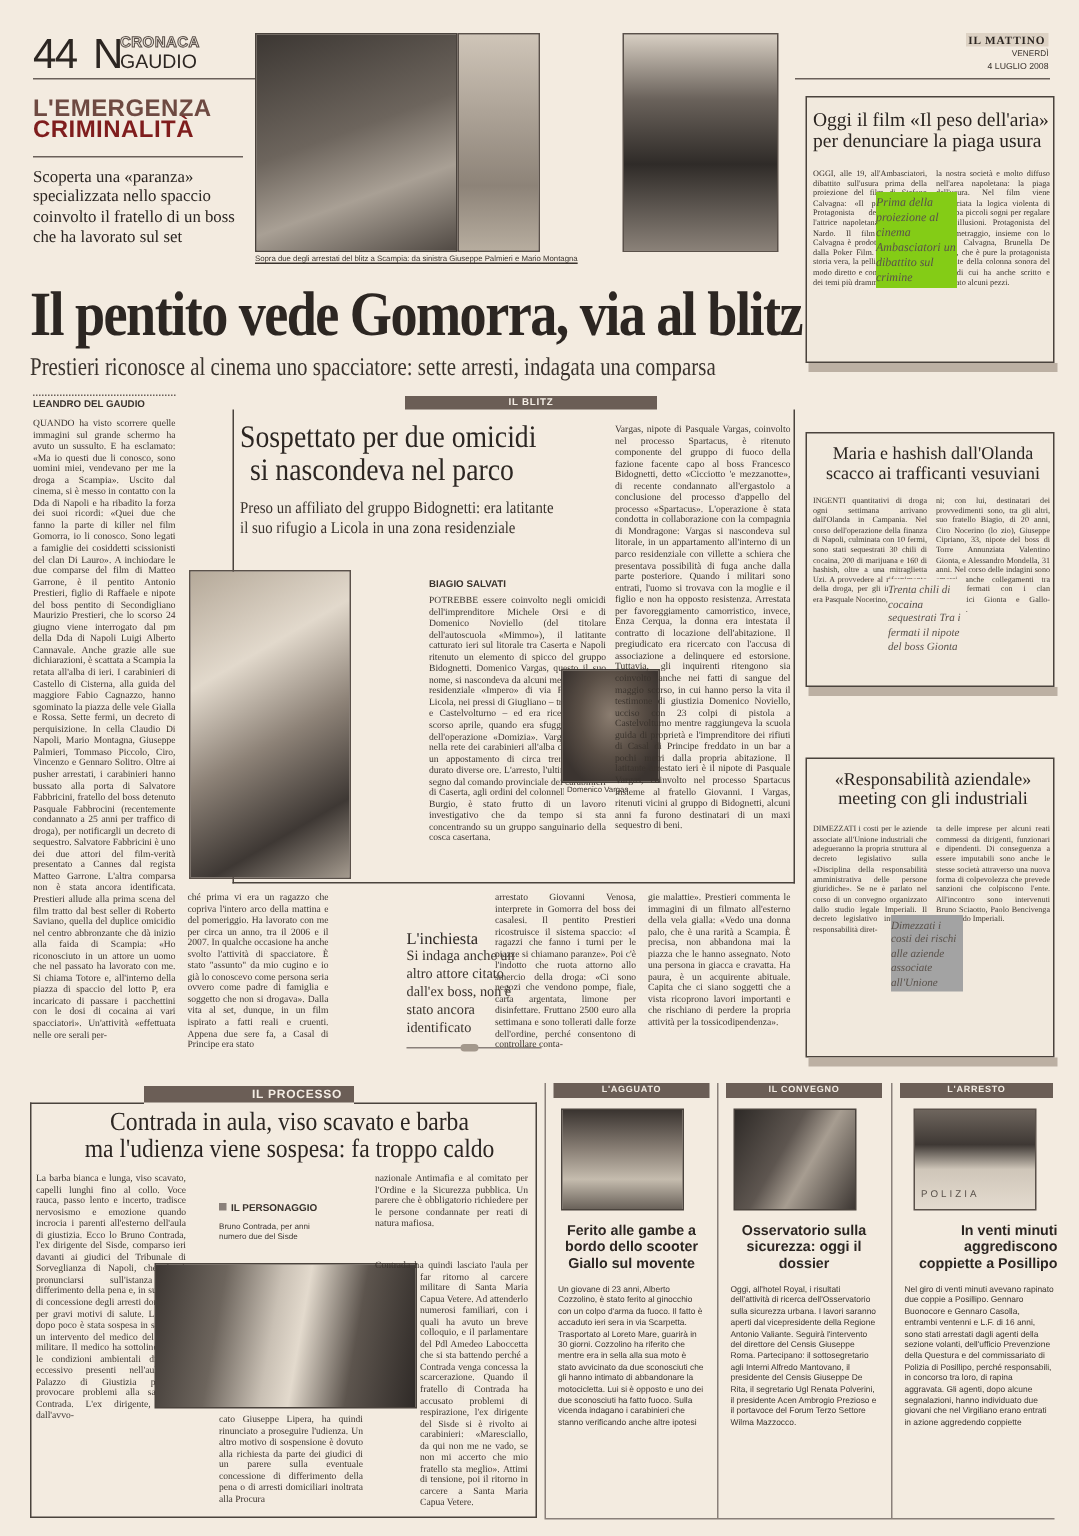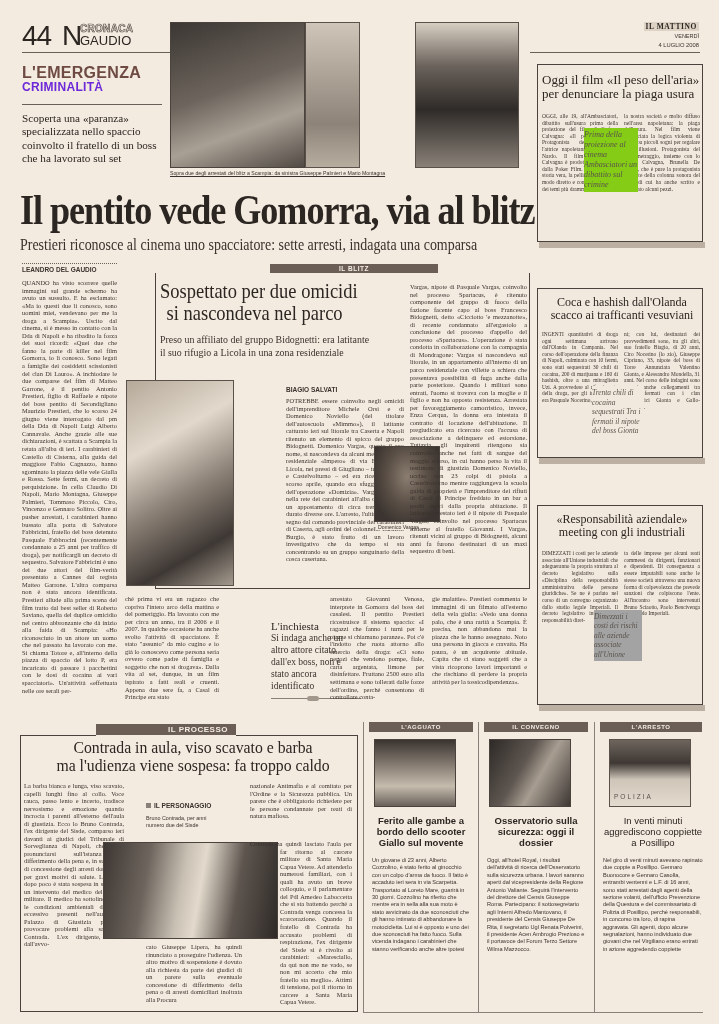--- a/index.html
+++ b/index.html
@@ -85,21 +85,21 @@
 </div>
 <div class="abs hr" style="left:22px; top:52px; width:148px;"></div>
 
 <div class="abs serif" style="right:20px; top:22px; font-size:7.5px; font-weight:bold; letter-spacing:0.6px; background:#ddd2c4; padding:0 2px; color:#2c2622;">IL MATTINO</div>
 <div class="abs sans" style="right:20px; top:33px; font-size:5.5px; color:#3a332d;">VENERDÌ</div>
 <div class="abs sans" style="right:20px; top:42px; font-size:5.8px; color:#3a332d;">4 LUGLIO 2008</div>
 <div class="abs hr" style="left:530px; top:52px; width:170px;"></div>
 
 <div class="abs sans" style="left:22px; top:66px; line-height:14px;">
   <div style="font-size:16px; font-weight:bold; color:#6e4a42; letter-spacing:0.3px;">L'EMERGENZA</div>
-  <div style="font-size:12px; font-weight:bold; color:#6d28d9; letter-spacing:0.3px;">CRIMINALITÀ</div>
+  <div style="font-size:16px; font-weight:bold; color:#7f1d1d; letter-spacing:0.3px;">CRIMINALITÀ</div>
 </div>
 <div class="abs hr" style="left:22px; top:104px; width:140px;"></div>
 
 <div class="abs serif" style="left:22px; top:112px; width:144px; font-size:11.2px; line-height:13.4px; color:#2c2622; font-stretch:condensed;">Scoperta una «paranza» specializzata nello spaccio coinvolto il fratello di un boss che ha lavorato sul set</div>
 
 <div class="abs photo-dark" style="left:170px; top:22px; width:135px; height:146px;"></div>
 <div class="abs photo" style="left:305px; top:22px; width:55px; height:146px; background:linear-gradient(180deg,#cfc5b8,#8d8378 70%,#b7ad9f);"></div>
 <div class="abs photo" style="left:415px; top:22px; width:104px; height:146px; background:linear-gradient(180deg,#d7cec2 0%,#6a625b 30%,#2f2b28 60%,#8a8178 100%);"></div>
 <div class="abs caption" style="left:170px; top:170px; width:360px; text-decoration:underline;">Sopra due degli arrestati del blitz a Scampia: da sinistra Giuseppe Palmieri e Mario Montagna</div>
 
@@ -135,21 +135,21 @@
 <div class="abs photo" style="left:126px; top:380px; width:108px; height:206px; background:linear-gradient(150deg,#b5a999 0%,#e2d9cc 30%,#8d8277 55%,#3e3834 80%,#a49a8e 100%);"></div>
 
 <div class="abs cap-author" style="left:286px; top:386px;">BIAGIO SALVATI</div>
 <div class="abs body-text" style="left:286px; top:397px; width:118px; height:188px; overflow:hidden; shape-outside:inset(0);">POTREBBE essere coinvolto negli omicidi dell'imprenditore Michele Orsi e di Domenico Noviello (del titolare dell'autoscuola «Mimmo»), il latitante catturato ieri sul litorale tra Caserta e Napoli ritenuto un elemento di spicco del gruppo Bidognetti. Domenico Vargas, questo il suo nome, si nascondeva da alcuni mesi nel parco residenziale «Impero» di via Ficocelle, a Licola, nei pressi di Giugliano – tra Varcaturo e Castelvolturno – ed era ricercato dallo scorso aprile, quando era sfuggito al blitz dell'operazione «Domizia». Vargas è finito nella rete dei carabinieri all'alba di ieri, dopo un appostamento di circa trenta militari durato diverse ore. L'arresto, l'ultimo messo a segno dal comando provinciale dei carabinieri di Caserta, agli ordini del colonnello Carmelo Burgio, è stato frutto di un lavoro investigativo che da tempo si sta concentrando su un gruppo sanguinario della cosca casertana.</div>
 <div class="abs photo-dark" style="left:374px; top:446px; width:66px; height:76px; background:radial-gradient(ellipse at 50% 40%,#8b7d70 0%,#5a4f46 45%,#3b3430 80%); background-color:#f1e9dd;"></div>
 <div class="abs caption" style="left:376px; top:524px; background:#f3ebe0; padding:0 2px;">Domenico Vargas</div>
 <div class="abs body-text" style="left:410px; top:283px; width:117px; height:302px; overflow:hidden;">Vargas, nipote di Pasquale Vargas, coinvolto nel processo Spartacus, è ritenuto componente del gruppo di fuoco della fazione facente capo al boss Francesco Bidognetti, detto «Cicciotto 'e mezzanotte», di recente condannato all'ergastolo a conclusione del processo d'appello del processo «Spartacus». L'operazione è stata condotta in collaborazione con la compagnia di Mondragone: Vargas si nascondeva sul litorale, in un appartamento all'interno di un parco residenziale con villette a schiera che presentava possibilità di fuga anche dalla parte posteriore. Quando i militari sono entrati, l'uomo si trovava con la moglie e il figlio e non ha opposto resistenza. Arrestata per favoreggiamento camorristico, invece, Enza Cerqua, la donna era intestata il contratto di locazione dell'abitazione. Il pregiudicato era ricercato con l'accusa di associazione a delinquere ed estorsione. Tuttavia, gli inquirenti ritengono sia coinvolto anche nei fatti di sangue del maggio scorso, in cui hanno perso la vita il testimone di giustizia Domenico Noviello, ucciso con 23 colpi di pistola a Castelvolturno mentre raggiungeva la scuola guida di proprietà e l'imprenditore dei rifiuti di Casal di Principe freddato in un bar a pochi metri dalla propria abitazione. Il latitante arrestato ieri è il nipote di Pasquale Vargas, coinvolto nel processo Spartacus insieme al fratello Giovanni. I Vargas, ritenuti vicini al gruppo di Bidognetti, alcuni anni fa furono destinatari di un maxi sequestro di beni.</div>
 
 <div class="abs boxed" style="left:537px; top:288px; width:166px; height:170px;">
   <div class="headline" style="position:absolute; left:4px; top:7px; width:160px; font-size:12px; text-align:center;">
-    <div>Coca e hashish dall'Olanda</div>
+    <div>Maria e hashish dall'Olanda</div>
     <div>scacco ai trafficanti vesuviani</div>
   </div>
   <div class="abs body-text" style="left:4px; top:42px; width:76px; font-size:5.4px; line-height:6.6px;">INGENTI quantitativi di droga ogni settimana arrivano dall'Olanda in Campania. Nel corso dell'operazione della finanza di Napoli, culminata con 10 fermi, sono stati sequestrati 30 chili di cocaina, 200 di marijuana e 160 di hashish, oltre a una mitraglietta Uzi. A provvedere al rifornimento della droga, per gli investigatori, era Pasquale Nocerino, 33 an-</div>
   <div class="abs body-text" style="left:86px; top:42px; width:76px; font-size:5.4px; line-height:6.6px;">ni; con lui, destinatari dei provvedimenti sono, tra gli altri, suo fratello Biagio, di 20 anni, Ciro Nocerino (lo zio), Giuseppe Cipriano, 33, nipote del boss di Torre Annunziata Valentino Gionta, e Alessandro Mondella, 31 anni. Nel corso delle indagini sono emersi anche collegamenti tra alcuni fermati con i clan camorristici Gionta e Gallo-Cavalieri.</div>
 </div>
 <div class="abs italic-quote" style="left:592px; top:386px; width:52px; font-size:7.4px; line-height:9.6px; background:#f1e9dd; padding:2px 0;">Trenta chili di cocaina sequestrati Tra i fermati il nipote del boss Gionta</div>
 <div class="abs shadow-bar" style="left:539px; top:458px; width:166px; height:6px;"></div>
 
 <div class="abs boxed" style="left:537px; top:505px; width:166px; height:200px;">
   <div class="headline" style="position:absolute; left:4px; top:7px; width:160px; font-size:12px; text-align:center;">
@@ -220,17 +220,17 @@
   <div class="photo-dark" style="margin:7px 0 0 8px; width:82px; height:68px; background:linear-gradient(120deg,#2e2a27 0%,#5e5650 40%,#a79d91 60%,#3d3733 100%);"></div>
   <div class="cond" style="margin-top:8px; font-size:9.5px; font-weight:bold; line-height:11px; text-align:center; color:#2c2622; padding:0 4px;">Osservatorio sulla sicurezza: oggi il dossier</div>
   <div class="body-sans" style="margin-top:9px; padding:0 6px; font-size:5.6px; line-height:7.4px;">Oggi, all'hotel Royal, i risultati dell'attività di ricerca dell'Osservatorio sulla sicurezza urbana. I lavori saranno aperti dal vicepresidente della Regione Antonio Valiante. Seguirà l'intervento del direttore del Censis Giuseppe Roma. Partecipano: il sottosegretario agli Interni Alfredo Mantovano, il presidente del Censis Giuseppe De Rita, il segretario Ugl Renata Polverini, il presidente Acen Ambrogio Prezioso e il portavoce del Forum Terzo Settore Wilma Mazzocco.</div>
 </div>
 
 <div class="abs" style="left:597px; top:722px; width:112px; height:290px;">
   <div class="section-bar" style="width:102px; height:10px; font-size:6px; line-height:10px; margin-left:3px;">L'ARRESTO</div>
   <div class="photo" style="position:relative; margin:7px 0 0 12px; width:82px; height:68px; background:linear-gradient(180deg,#6e655d 0%,#3e3834 35%,#cfc6b9 60%,#e4dbcf 100%);">
     <span class="sans" style="position:absolute; left:4px; bottom:6px; font-size:6.5px; letter-spacing:2px; color:#5a524b;">POLIZIA</span>
   </div>
-  <div class="cond" style="margin-top:8px; font-size:9.5px; font-weight:normal; line-height:11px; text-align:center; color:#2c2622; padding:0 4px;">In venti minuti aggrediscono coppiette a Posillipo</div>
+  <div class="cond" style="margin-top:8px; font-size:9.5px; font-weight:bold; line-height:11px; text-align:right; color:#2c2622; padding:0 4px;">In venti minuti aggrediscono coppiette a Posillipo</div>
   <div class="body-sans" style="margin-top:9px; padding:0 6px; font-size:5.6px; line-height:7.4px;">Nel giro di venti minuti avevano rapinato due coppie a Posillipo. Gennaro Buonocore e Gennaro Casolla, entrambi ventenni e L.F. di 16 anni, sono stati arrestati dagli agenti della sezione volanti, dell'ufficio Prevenzione della Questura e del commissariato di Polizia di Posillipo, perché responsabili, in concorso tra loro, di rapina aggravata. Gli agenti, dopo alcune segnalazioni, hanno individuato due giovani che nel Virgiliano erano entrati in azione aggredendo coppiette</div>
 </div>
 
 <div class="abs" style="left:363px; top:1012px; width:340px; border-top:1px solid #8a807a;"></div>
 
 </body></html>

